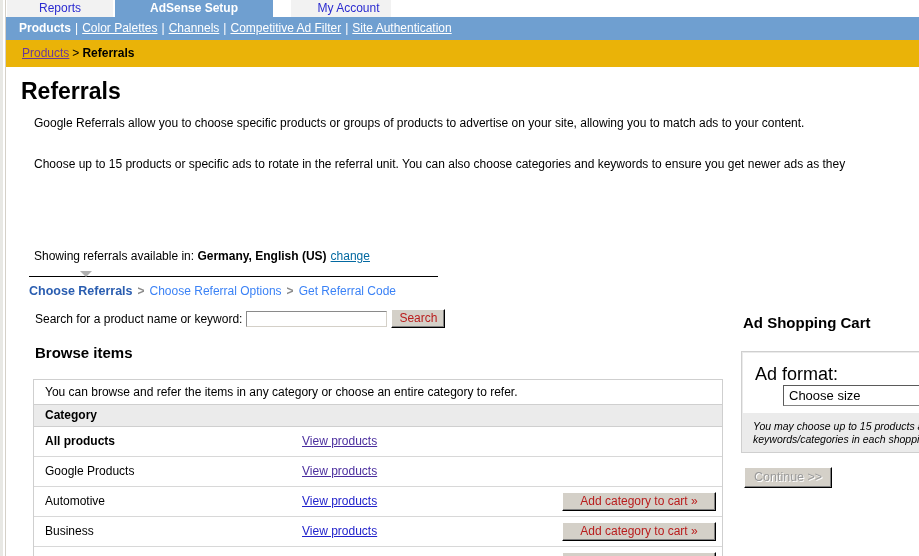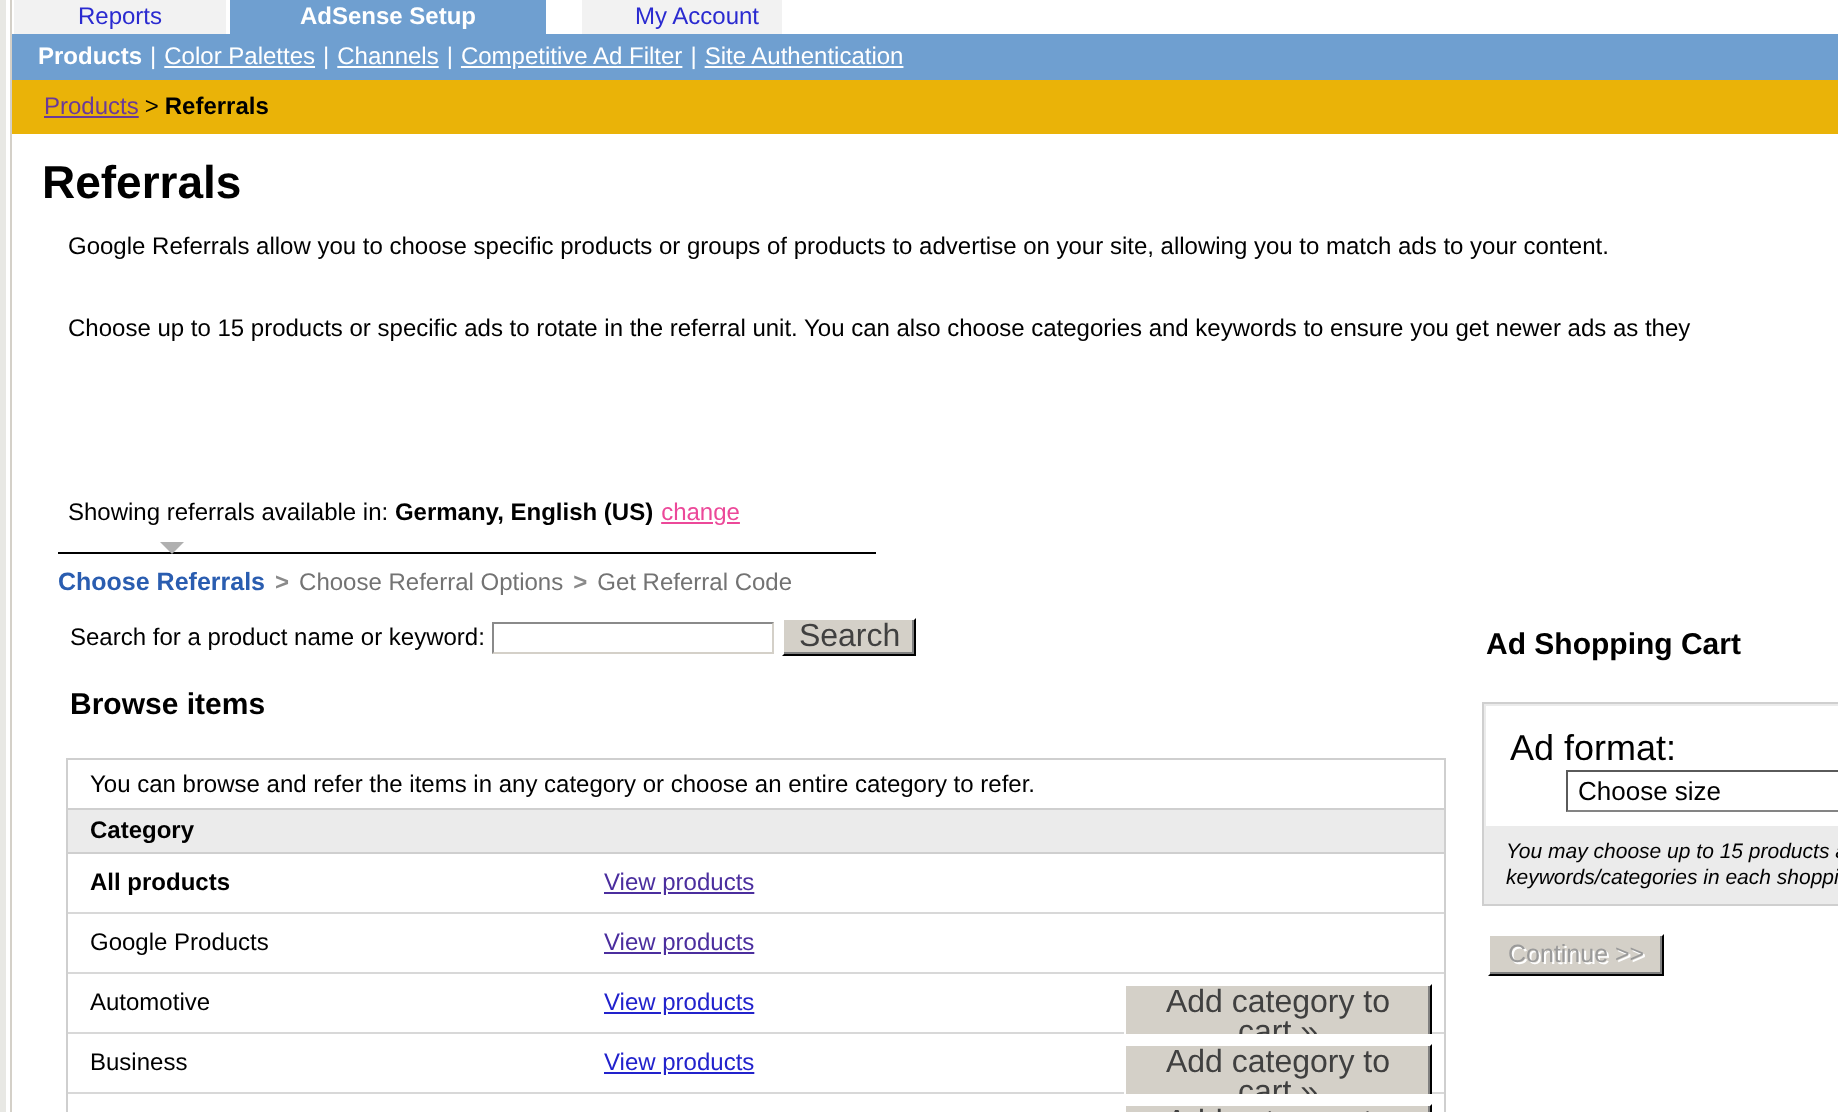--- a/index.html
+++ b/index.html
@@ -167,21 +167,21 @@
   }
 
   .showing {
     position: absolute;
     left: 28px; top: 182px;
     font-size: 12px;
     white-space: nowrap;
   }
   .showing b { font-weight: bold; }
   .showing a {
-    color: #ec4899;
+    color: #0369a1;
     text-decoration: underline;
     margin-left: 4px;
   }
 
   
   .steprule {
     position: absolute;
     left: 23px; top: 209px;
     width: 409px;
     height: 0;
@@ -202,21 +202,21 @@
     line-height: 18px;
     font-size: 12px;
     white-space: nowrap;
   }
   .step-cur {
     color: #2a5db0;
     font-weight: bold;
     font-size: 12.5px;
   }
   .step-off {
-    color: #737373;
+    color: #3b82f6;
   }
   .step-gt {
     color: #8a8a8a;
     font-weight: bold;
     padding: 0 5px;
   }
 
   
   .searchrow {
     position: absolute;
@@ -237,23 +237,23 @@
     font-size: 12px;
     border: 1px solid #8a8a8a;
     border-right-color: #d4d0c8;
     border-bottom-color: #d4d0c8;
     background: #ffffff;
     vertical-align: middle;
     box-sizing: border-box;
   }
   button.winbtn {
     font-family: "Liberation Sans", sans-serif;
-    font-size: 16px;
+    font-size: 12px;
     background: #d4d0c8;
-    color: #404040;
+    color: #b91c1c;
     border-top: 1px solid #ffffff;
     border-left: 1px solid #ffffff;
     border-right: 1px solid #000000;
     border-bottom: 1px solid #000000;
     padding: 1px 7px;
     cursor: pointer;
     vertical-align: middle;
     box-shadow: inset -1px -1px 0 #808080;
     line-height: 15px;
   }

